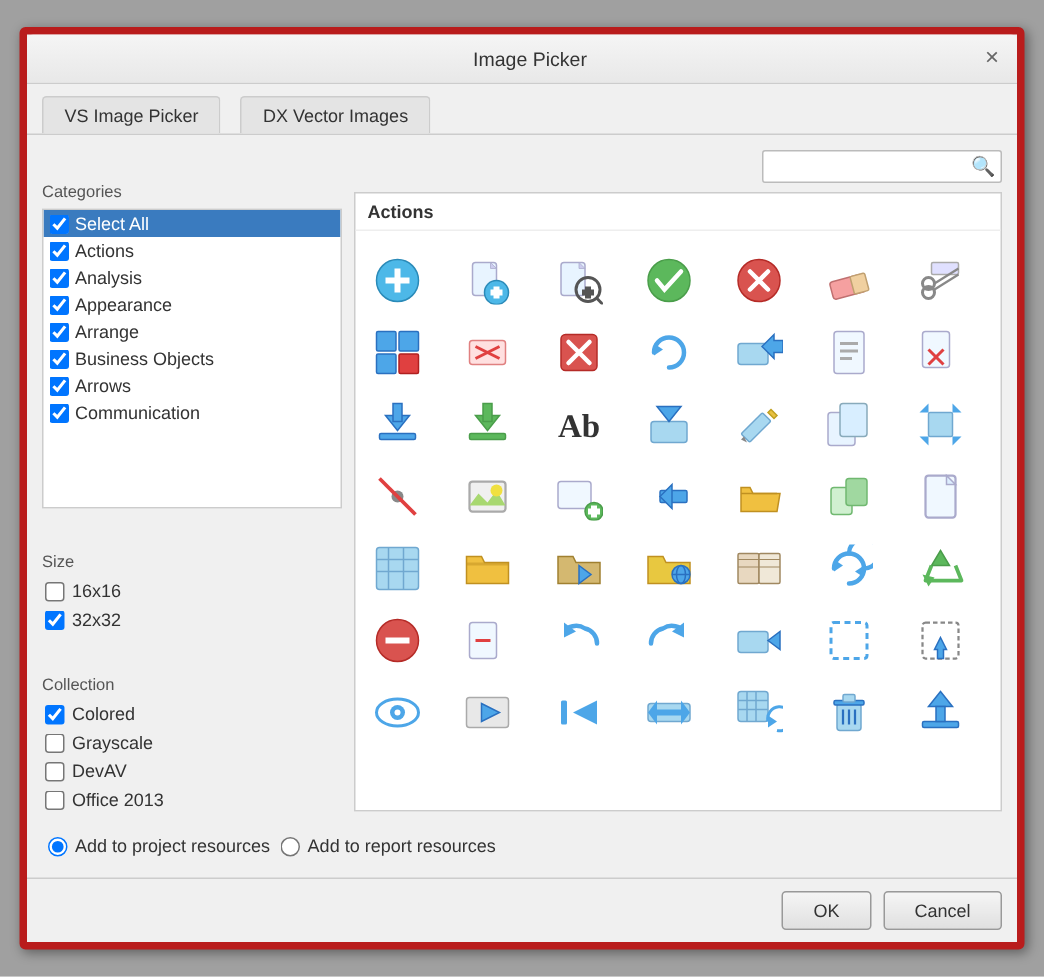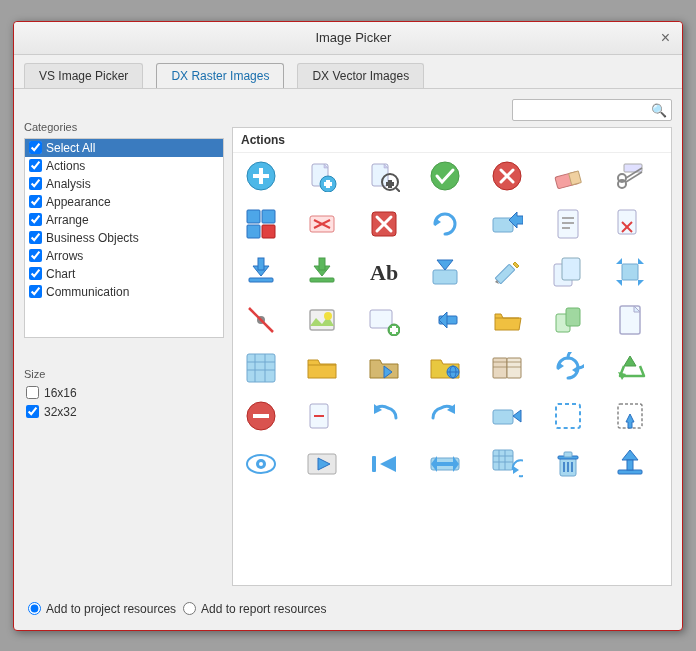--- a/index.html
+++ b/index.html
@@ -8,21 +8,21 @@
       display: flex;
       justify-content: center;
       align-items: center;
       width: 696px;
       height: 651px;
       font-family: 'Segoe UI', Tahoma, Arial, sans-serif;
       font-size: 12px;
     }
     .dialog {
       background: #f0f0f0;
-      border: 1px solid #b91c1c;
+      border: 5px solid #b91c1c;
       border-radius: 4px;
       width: 670px;
       min-height: 610px;
       box-shadow: 2px 2px 8px rgba(0,0,0,0.4);
       display: flex;
       flex-direction: column;
     }
     .title-bar {
       background: linear-gradient(to bottom, #f5f5f5, #e8e8e8);
       border-bottom: 1px solid #ccc;
@@ -94,21 +94,21 @@
     }
     .categories-list {
       border: 1px solid #ccc;
       background: white;
       height: 200px;
       overflow-y: auto;
       flex-shrink: 0;
     }
     .category-item {
       display: flex;
-      align-items: center;
+      align-items: flex-end;
       padding: 2px 4px;
       gap: 4px;
       cursor: pointer;
       font-size: 12px;
       color: #333;
     }
     .category-item.selected {
       background: #3a7bbf;
       color: white;
     }
@@ -186,21 +186,21 @@
     }
     .icons-grid {
       display: grid;
       grid-template-columns: repeat(7, 1fr);
       gap: 4px;
     }
     .icon-cell {
       width: 44px;
       height: 44px;
       display: flex;
-      align-items: flex-start;
+      align-items: flex-end;
       justify-content: center;
       cursor: pointer;
       border: 1px solid transparent;
       border-radius: 2px;
     }
     .icon-cell svg {
       width: 32px;
       height: 32px;
     }
     .bottom-radio {
@@ -238,21 +238,20 @@
 
 <div class="dialog">
   <div class="title-bar">
     <span style="width:20px;"></span>
     <span class="title-bar-title">Image Picker</span>
     <span class="close-btn">×</span>
   </div>
 
   <div class="tabs">
     <div class="tab">VS Image Picker</div>
-    <div class="tab active">DX Raster Images</div>
     <div class="tab">DX Vector Images</div>
   </div>
 
   <div class="content">
     <div class="main-area">
 
       <div class="left-panel">
 
         <div class="size-section">
           <div class="panel-label">Categories</div>
@@ -280,24 +279,20 @@
             <div class="category-item">
               <input type="checkbox" checked="" style="">
               <span>Business Objects</span>
             </div>
             <div class="category-item">
               <input type="checkbox" checked="" style="">
               <span>Arrows</span>
             </div>
             <div class="category-item">
               <input type="checkbox" checked="" style="">
-              <span>Chart</span>
-            </div>
-            <div class="category-item">
-              <input type="checkbox" checked="" style="">
               <span>Communication</span>
             </div>
             <div class="category-item">
               
               
             </div>
           </div>
         </div>
 
         <div class="size-section">
@@ -305,20 +300,39 @@
           <div class="checkbox-item">
             <input type="checkbox" style="">
             <span>16x16</span>
           </div>
           <div class="checkbox-item">
             <input type="checkbox" checked="" style="">
             <span>32x32</span>
           </div>
         </div>
 
+        <div class="collection-section">
+          <div class="panel-label">Collection</div>
+          <div class="checkbox-item">
+            <input type="checkbox" checked="" style="">
+            <span>Colored</span>
+          </div>
+          <div class="checkbox-item">
+            <input type="checkbox" style="">
+            <span>Grayscale</span>
+          </div>
+          <div class="checkbox-item">
+            <input type="checkbox" style="">
+            <span>DevAV</span>
+          </div>
+          <div class="checkbox-item">
+            <input type="checkbox" style="">
+            <span>Office 2013</span>
+          </div>
+        </div>
       </div>
 
       <div class="right-panel">
         <div class="search-box">
           <div class="search-input-wrapper">
             <input type="text" class="search-input" placeholder="" style="">
             <span class="search-icon-btn">🔍</span>
           </div>
         </div>
 
@@ -691,13 +705,17 @@
         <input type="radio" name="resources" checked="" style="">
         <span>Add to project resources</span>
       </div>
       <div class="radio-item">
         <input type="radio" name="resources" style="">
         <span>Add to report resources</span>
       </div>
     </div>
   </div>
 
+  <div class="dialog-footer">
+    <button class="footer-btn">OK</button>
+    <button class="footer-btn">Cancel</button>
+  </div>
 </div>
 
 </body></html>

